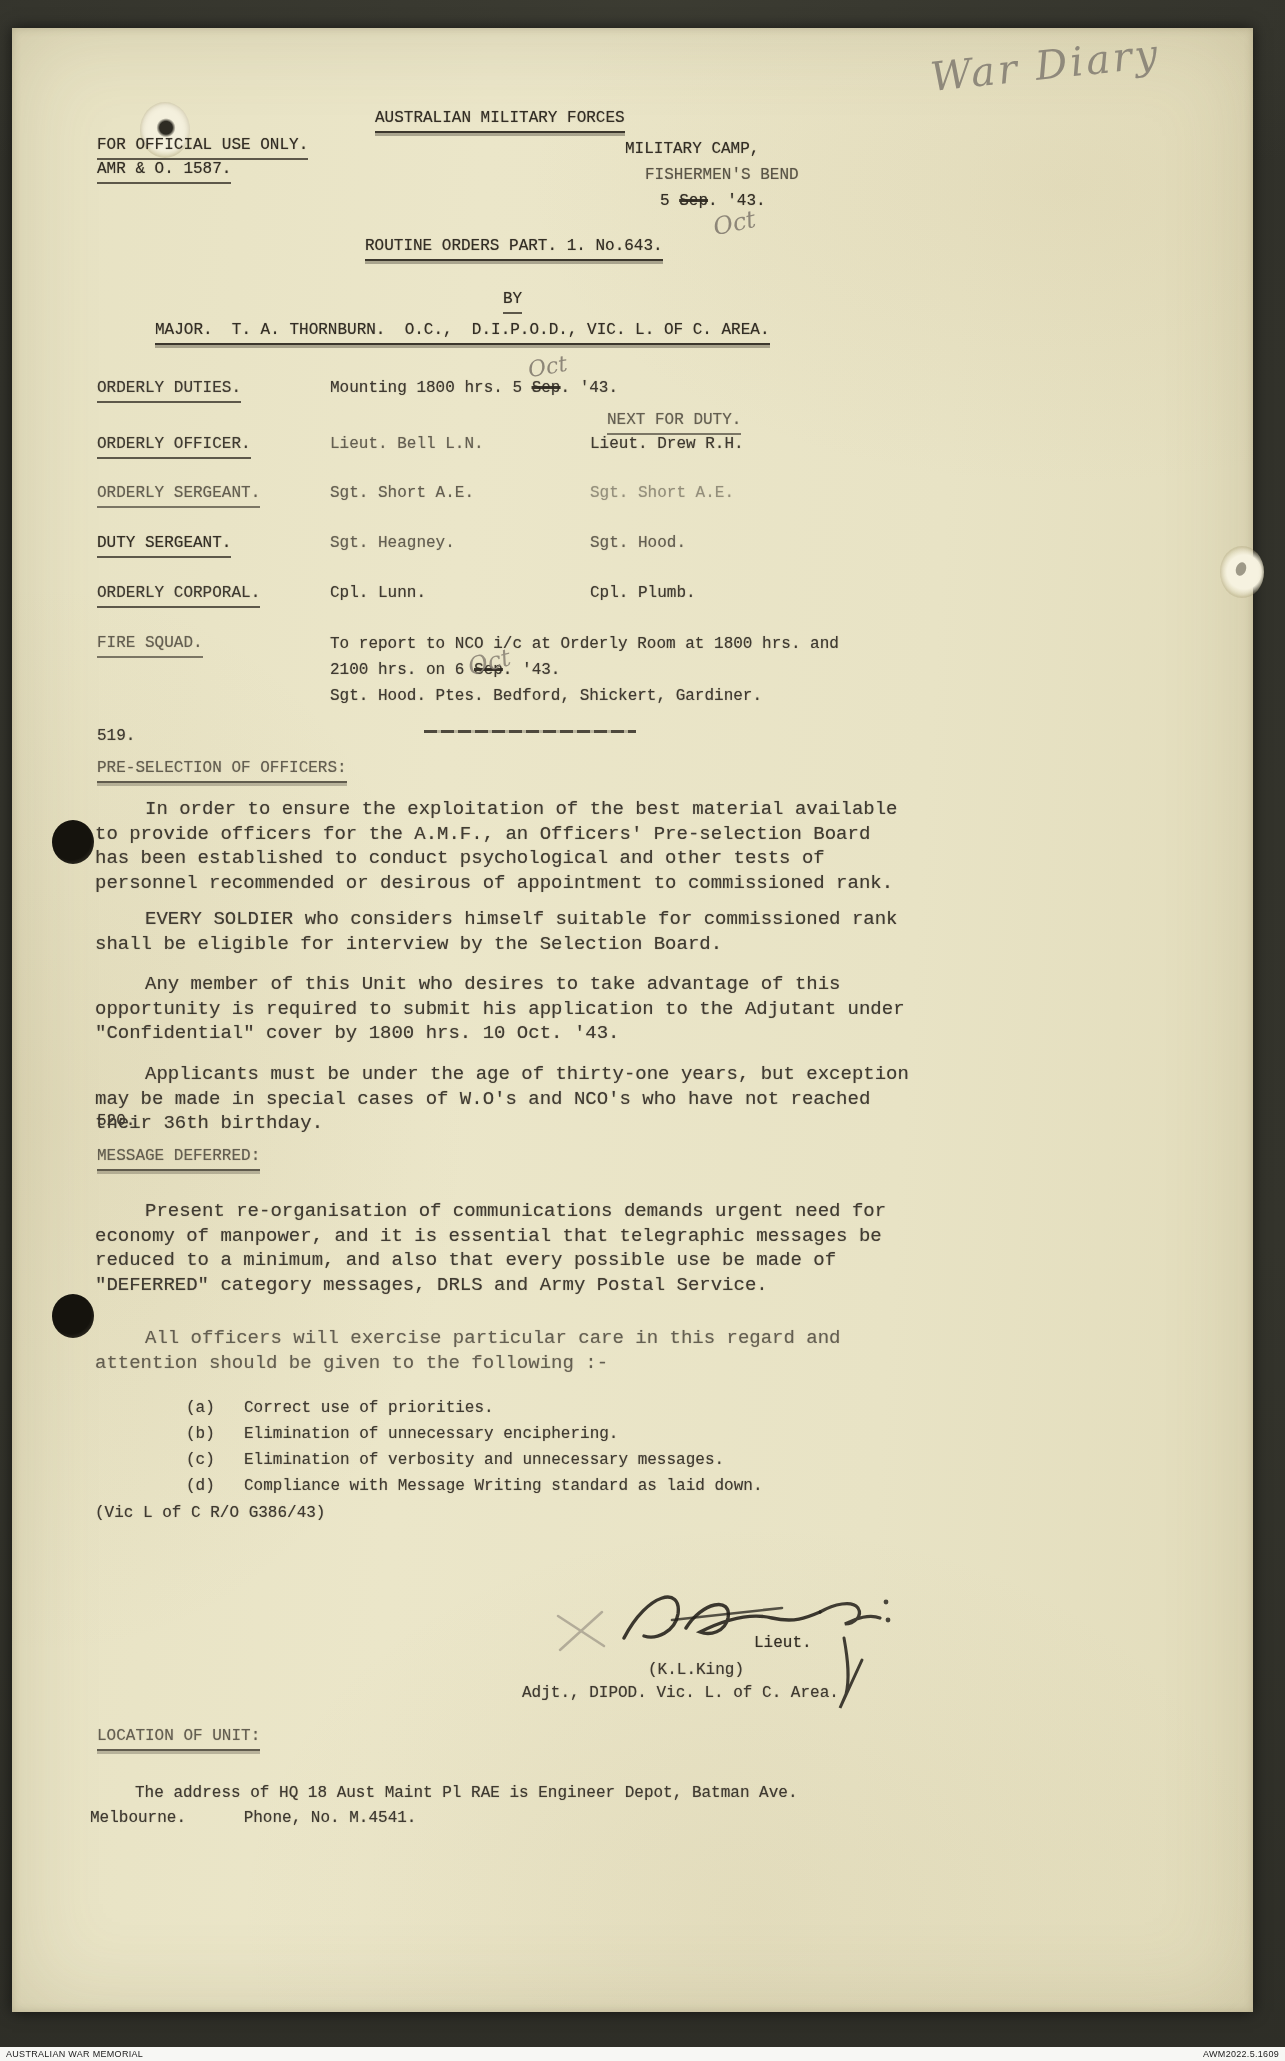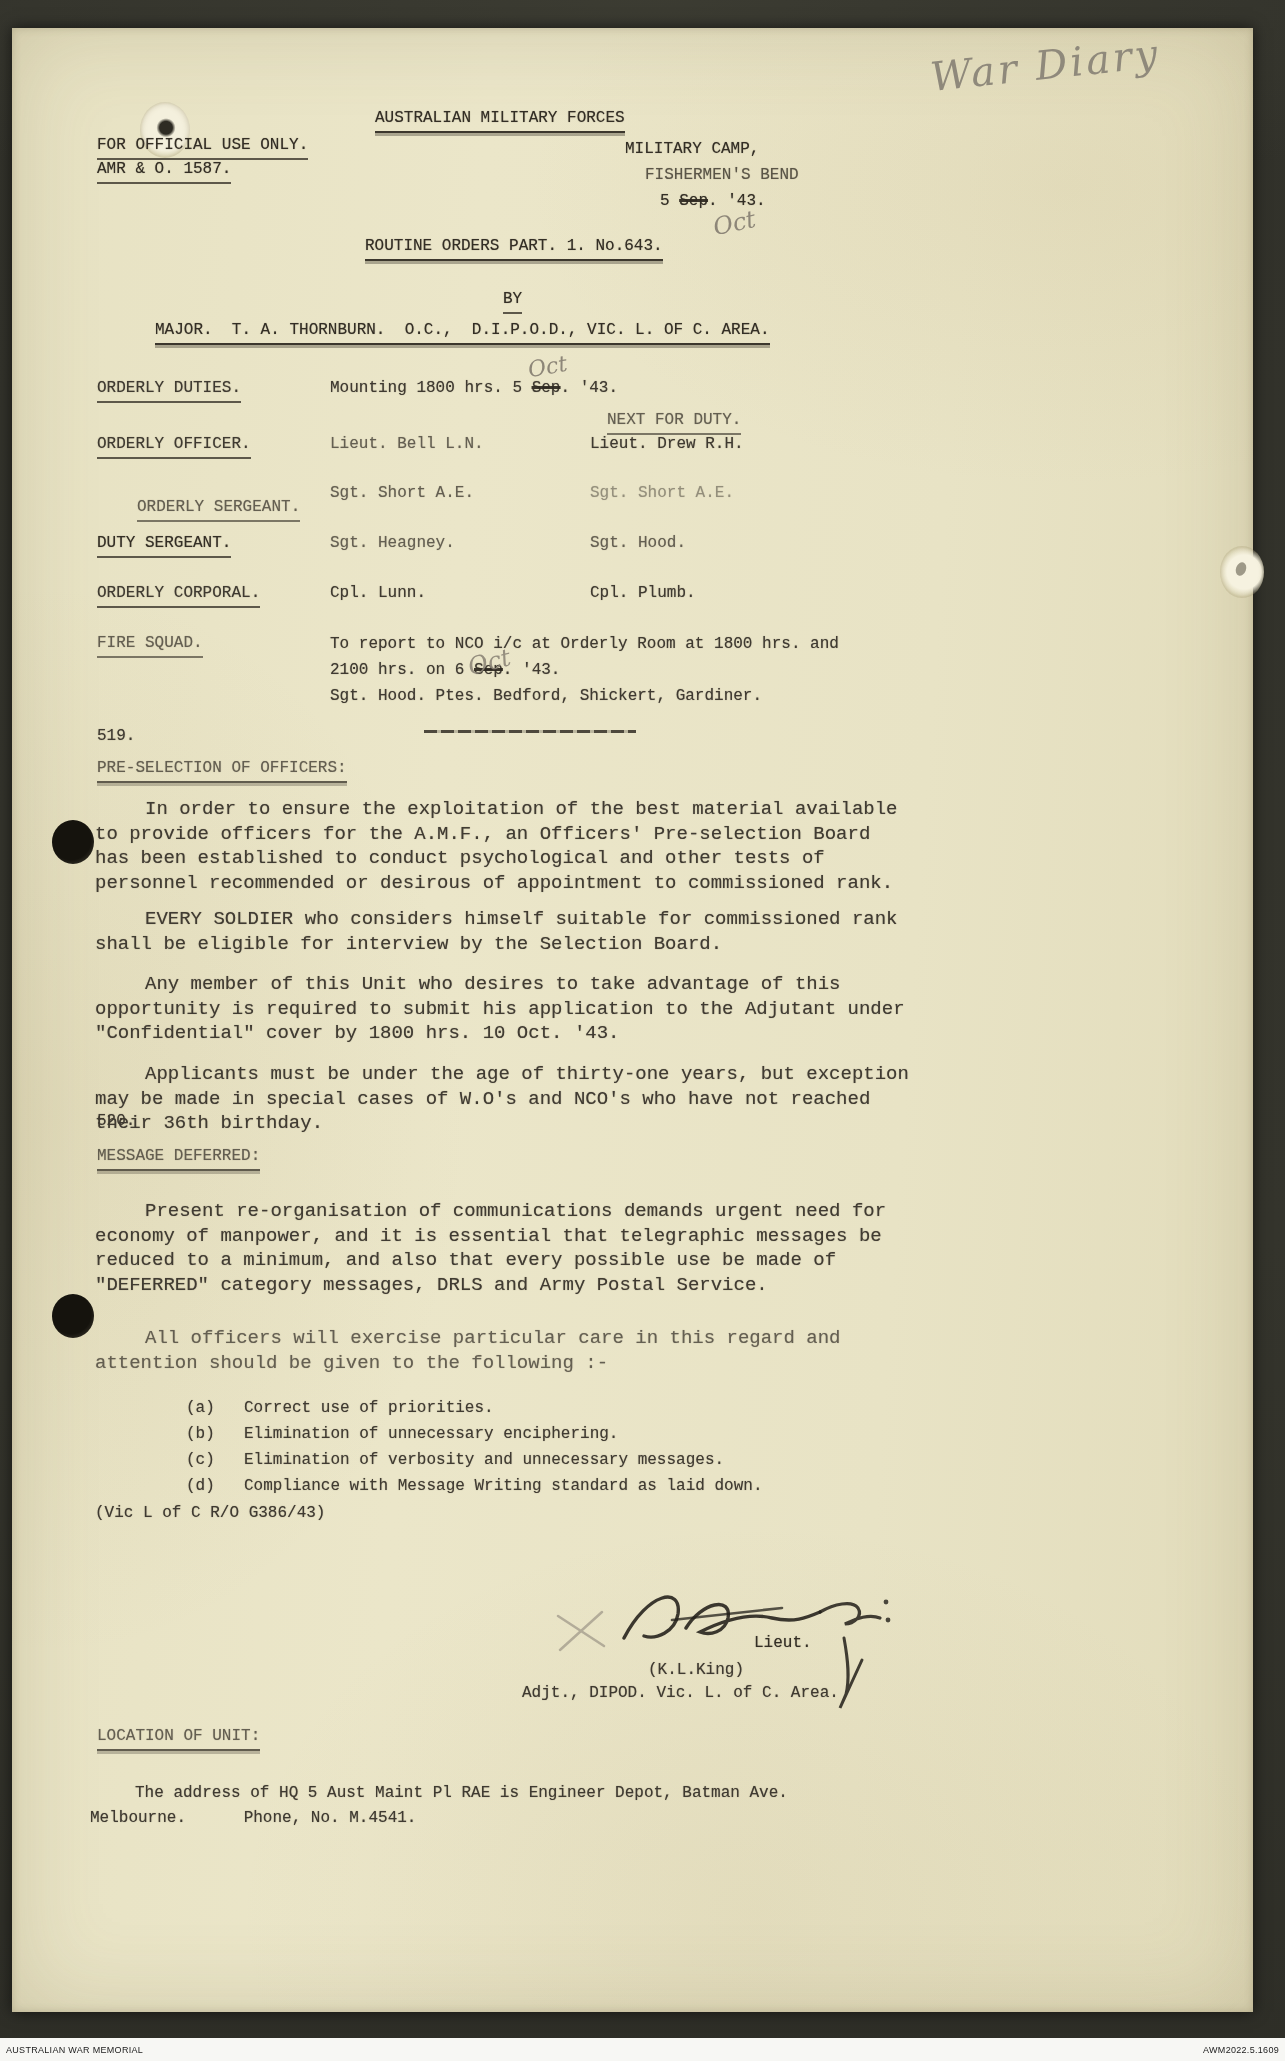--- a/index.html
+++ b/index.html
@@ -45,21 +45,21 @@
              background:radial-gradient(circle at 52% 46%, #2e2b23 0 16%, #f4f0dd 24% 58%, rgba(244,240,221,0) 72%);
              box-shadow:inset 0 0 6px rgba(120,105,60,.4); }
   .hole-right { position:absolute; left:1208px; top:518px; width:44px; height:52px; border-radius:50%;
              background:radial-gradient(circle at 55% 50%, #f6f2e0 0 48%, rgba(246,242,224,0) 70%);
              box-shadow:inset 0 0 5px rgba(120,105,60,.35); }
   .nick { position:absolute; left:1224px; top:534px; width:10px; height:14px; border-radius:50%;
           background:#55503f; opacity:.55; transform:rotate(20deg); }
   .dash-line { position:absolute; left:412px; top:702px; width:212px; height:3px;
           background:repeating-linear-gradient(90deg, rgba(50,45,36,.85) 0 13px, rgba(50,45,36,.25) 13px 17px); }
   .sig-svg { position:absolute; left:540px; top:1540px; }
-  .footer-bar { position:absolute; left:0; bottom:0; width:1285px; height:23px; background:#f7f7f4;
+  .footer-bar { position:absolute; left:0; bottom:0; width:1285px; height:14px; background:#f7f7f4;
           display:flex; justify-content:space-between; align-items:center; padding:0 6px; box-sizing:border-box;
           font-family:"Liberation Sans","DejaVu Sans",sans-serif; font-size:9px; color:#1c1c1c; letter-spacing:.3px; }
   .listrow { position:absolute; left:174px; font-size:16px; color:#403b32; text-shadow:0 0 1px rgba(55,48,38,.5); white-space:nowrap; }
   .listrow .key { display:inline-block; width:58px; }
 </style>
 </head>
 <body>
 
 <div class="canvas">
   <div class="paper">
@@ -84,21 +84,21 @@
     <div>
       <div class="t u" style="left:85px; top:348px;">ORDERLY DUTIES.</div>
       <div class="t" style="left:318px; top:348px;"><span class="pre">Mounting 1800 hrs. 5 </span><span class="strike"><span>Sep</span><span class="pencil above">Oct</span></span><span>. '43.</span></div>
 
       <div class="t u f1" style="left:578px; top:380px;margin-left:17px;">NEXT FOR DUTY.</div>
 
       <div class="t u" style="left:85px; top:404px;">ORDERLY OFFICER.</div>
       <div class="t f1" style="left:318px; top:404px;">Lieut. Bell L.N.</div>
       <div class="t" style="left:578px; top:404px;">Lieut. Drew R.H.</div>
 
-      <div class="t u f1" style="left:85px; top:467px;margin-left:40px;">ORDERLY SERGEANT.</div>
+      <div class="t u f1" style="left:85px; top:453px;">ORDERLY SERGEANT.</div>
       <div class="t f1" style="left:318px; top:453px;">Sgt. Short A.E.</div>
       <div class="t f2" style="left:578px; top:453px;">Sgt. Short A.E.</div>
 
       <div class="t u dark" style="left:85px; top:503px;">DUTY SERGEANT.</div>
       <div class="t f1" style="left:318px; top:503px;">Sgt. Heagney.</div>
       <div class="t f1" style="left:578px; top:503px;">Sgt. Hood.</div>
 
       <div class="t u" style="left:85px; top:553px;">ORDERLY CORPORAL.</div>
       <div class="t" style="left:318px; top:553px;">Cpl. Lunn.</div>
       <div class="t" style="left:578px; top:553px;">Cpl. Plumb.</div>
@@ -141,21 +141,21 @@
         <circle cx="336" cy="52" r="2.4" fill="#221f19" opacity=".8"></circle>
         <path d="M292 70 C296 92 298 110 294 126 L288 140 L310 92" stroke="#221f19" stroke-width="3" opacity=".85"></path>
       </g>
     </svg>
     <div class="t dark" style="left:742px; top:1603px;">Lieut.</div>
     <div class="t" style="left:636px; top:1630px;">(K.L.King)</div>
     <div class="t" style="left:510px; top:1653px;">Adjt., DIPOD. Vic. L. of C. Area.</div>
 
     <div class="t uh f1" style="left:85px; top:1696px;">LOCATION OF UNIT:</div>
     <div class="t" style="left:78px; top:1753px; line-height:25px;">
-      <span style="padding-left:45px;">The address of HQ 5 Aust Maint Pl RAE is Engineer Depot, Batman Ave.</span><br>
+      <span style="padding-left:45px;">The address of HQ 18 Aust Maint Pl RAE is Engineer Depot, Batman Ave.</span><br>
       <span class="pre">Melbourne.      Phone, No. M.4541.</span>
     </div>
   </div>
 
   <div class="footer-bar">
     <span>AUSTRALIAN WAR MEMORIAL</span>
     <span>AWM2022.5.1609</span>
   </div>
 </div>
 

